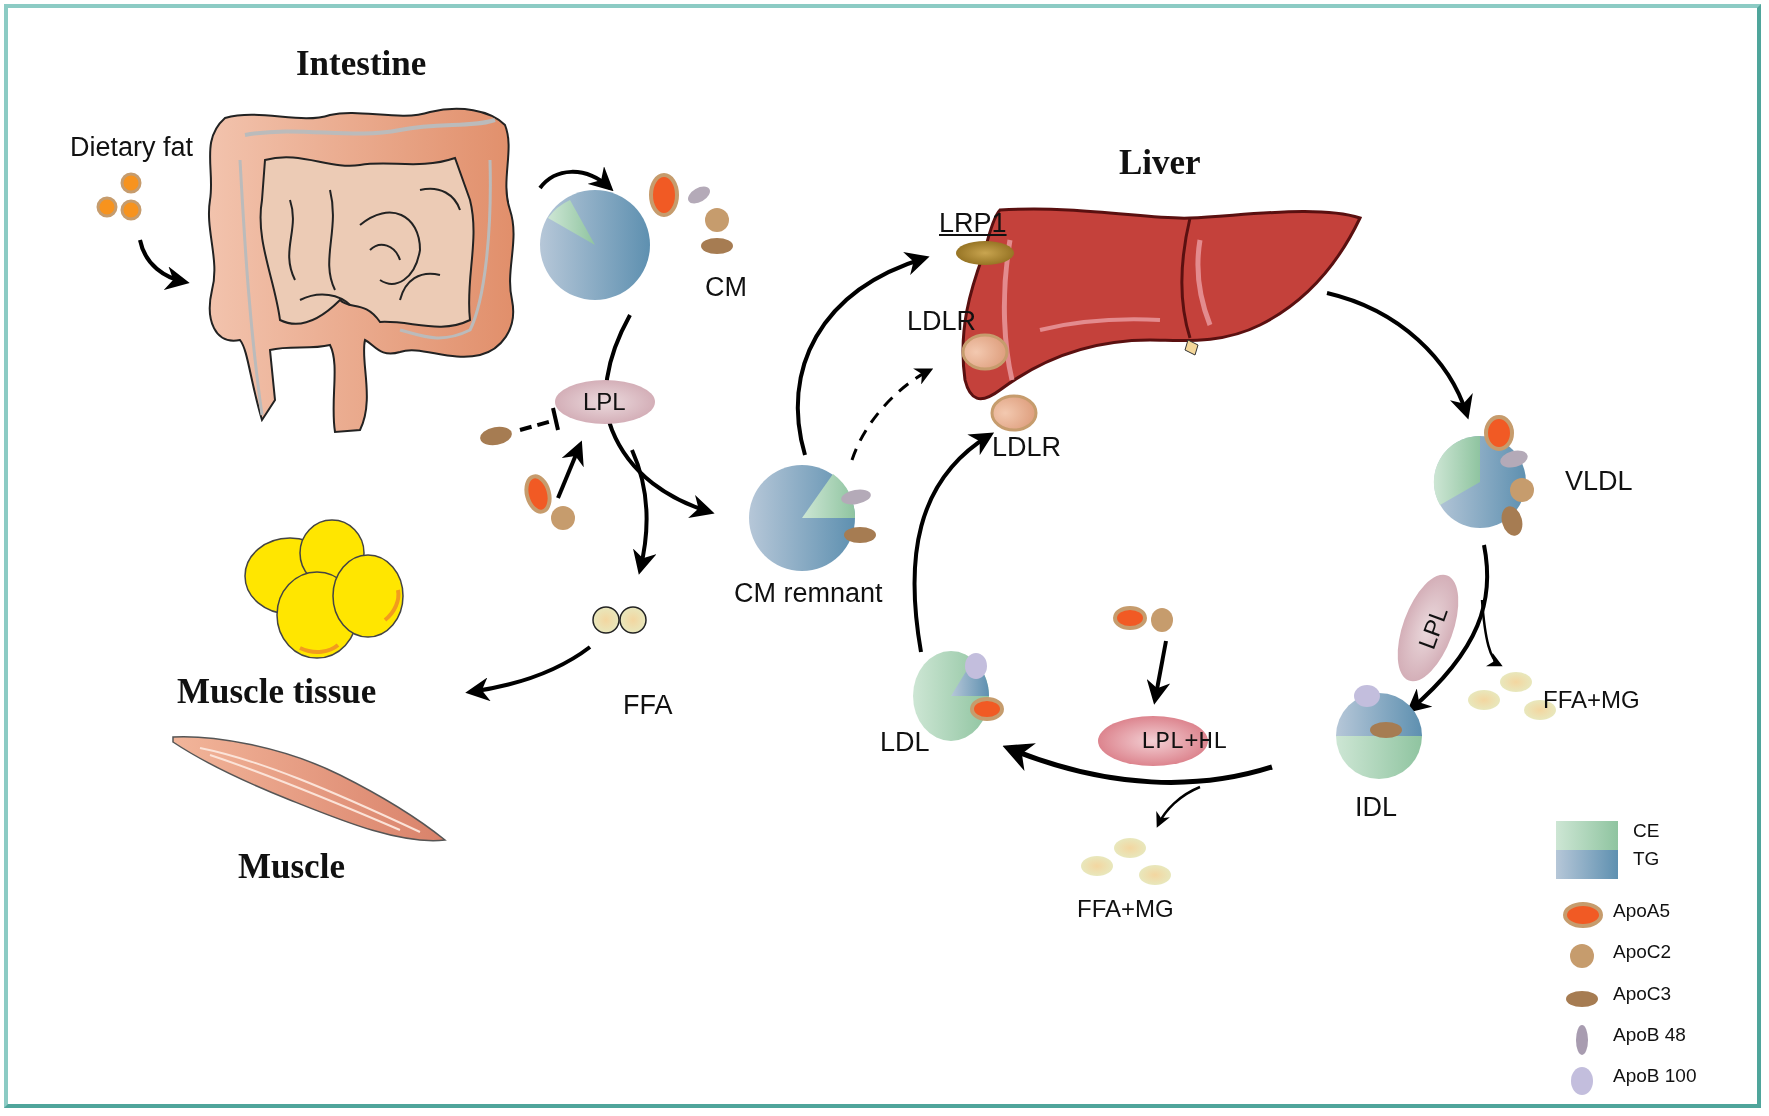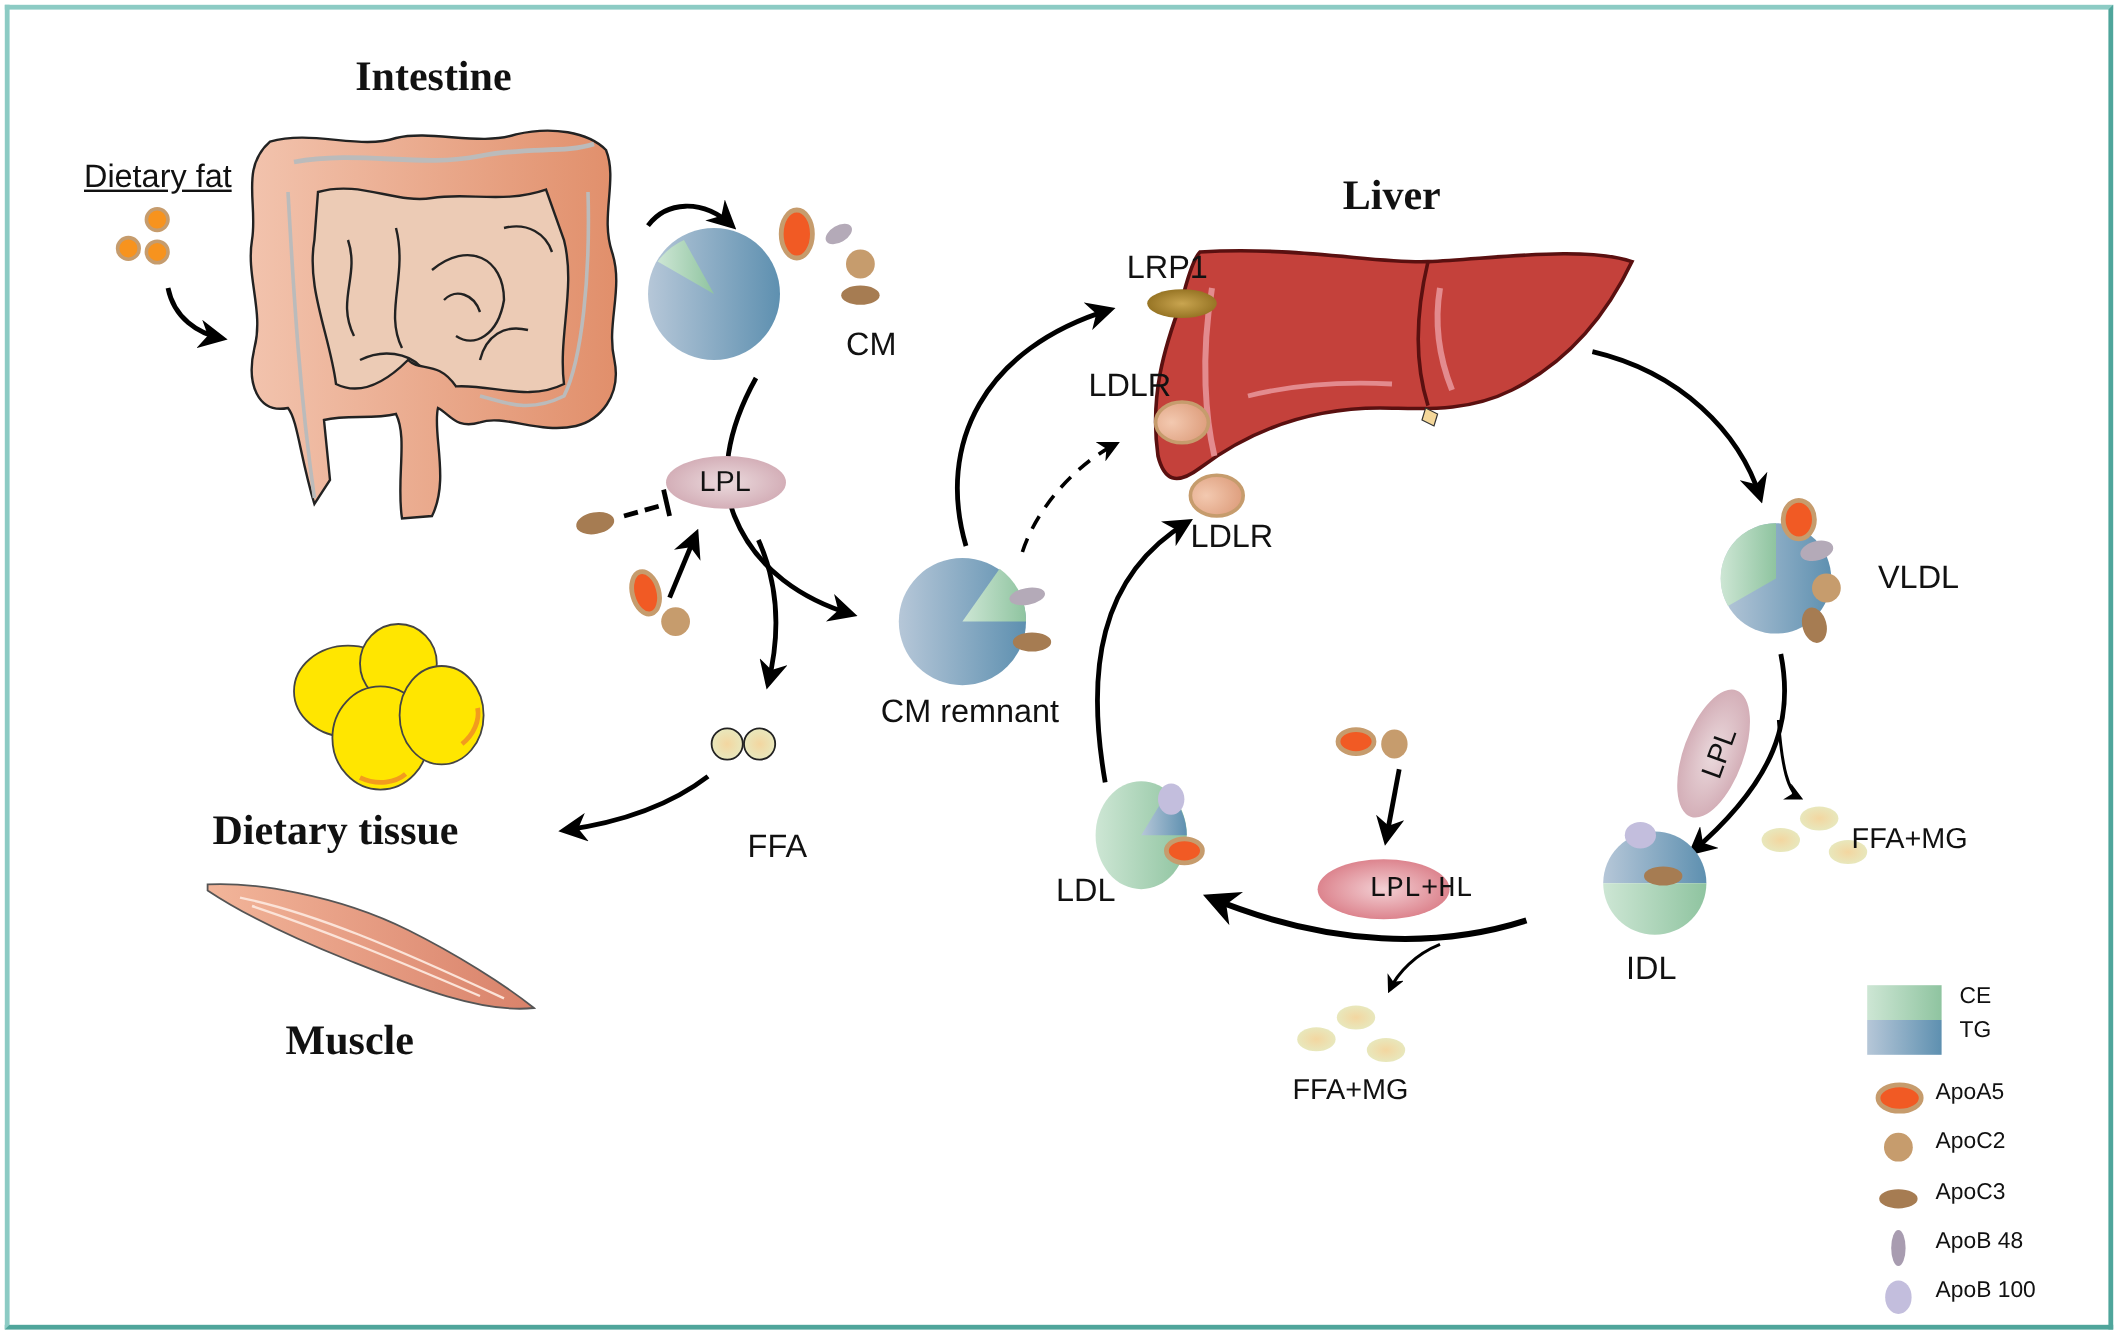--- a/index.html
+++ b/index.html
@@ -210,30 +210,30 @@
     <ellipse cx="1583" cy="915" rx="18" ry="11" fill="#f15a24" stroke="#c69c6d" stroke-width="4"></ellipse>
     <circle cx="1582" cy="956" r="12" fill="#c69c6d"></circle>
     <ellipse cx="1582" cy="999" rx="16" ry="8" fill="#a67c52"></ellipse>
     <ellipse cx="1582" cy="1040" rx="6" ry="15" fill="#a89cb0"></ellipse>
     <ellipse cx="1582" cy="1081" rx="11" ry="14" fill="#c3bedd"></ellipse>
   </g>
 </svg>
 
 <div class="lbl organ" style="left:296px;top:44px;">Intestine</div>
 <div class="lbl organ" style="left:1119px;top:143px;">Liver</div>
-<div class="lbl organ" style="left:177px;top:672px;">Dietary tissue</div>
+<div class="lbl organ" style="left:177px;top:672px;">Muscle tissue</div>
 <div class="lbl organ" style="left:238px;top:847px;">Muscle</div>
 
-<div class="lbl mol" style="left:70px;top:132px;text-decoration:underline;">Dietary fat</div>
+<div class="lbl mol" style="left:70px;top:132px;">Dietary fat</div>
 <div class="lbl mol" style="left:705px;top:272px;">CM</div>
 <div class="lbl enz" style="left:583px;top:388px;">LPL</div>
 <div class="lbl mol" style="left:623px;top:650px;margin-top:40px;">FFA</div>
 <div class="lbl mol" style="left:734px;top:578px;text-align:center;">CM remnant</div>
 
-<div class="lbl mol" style="left:939px;top:208px;">LRP1</div>
+<div class="lbl mol" style="left:939px;top:208px;text-decoration:underline;">LRP1</div>
 <div class="lbl mol" style="left:907px;top:306px;">LDLR</div>
 <div class="lbl mol" style="left:992px;top:432px;">LDLR</div>
 
 <div class="lbl mol" style="left:1565px;top:466px;">VLDL</div>
 <div class="lbl enz" style="left:1412px;top:614px;transform:rotate(-70deg);transform-origin:center;">LPL</div>
 <div class="lbl small" style="left:1543px;top:686px;">FFA+MG</div>
 <div class="lbl mol" style="left:1355px;top:792px;">IDL</div>
 <div class="lbl enz" style="left:1141px;top:728px;font-family:Liberation Mono, monospace;">LPL+HL</div>
 <div class="lbl small" style="left:1077px;top:895px;">FFA+MG</div>
 <div class="lbl mol" style="left:880px;top:727px;">LDL</div>

